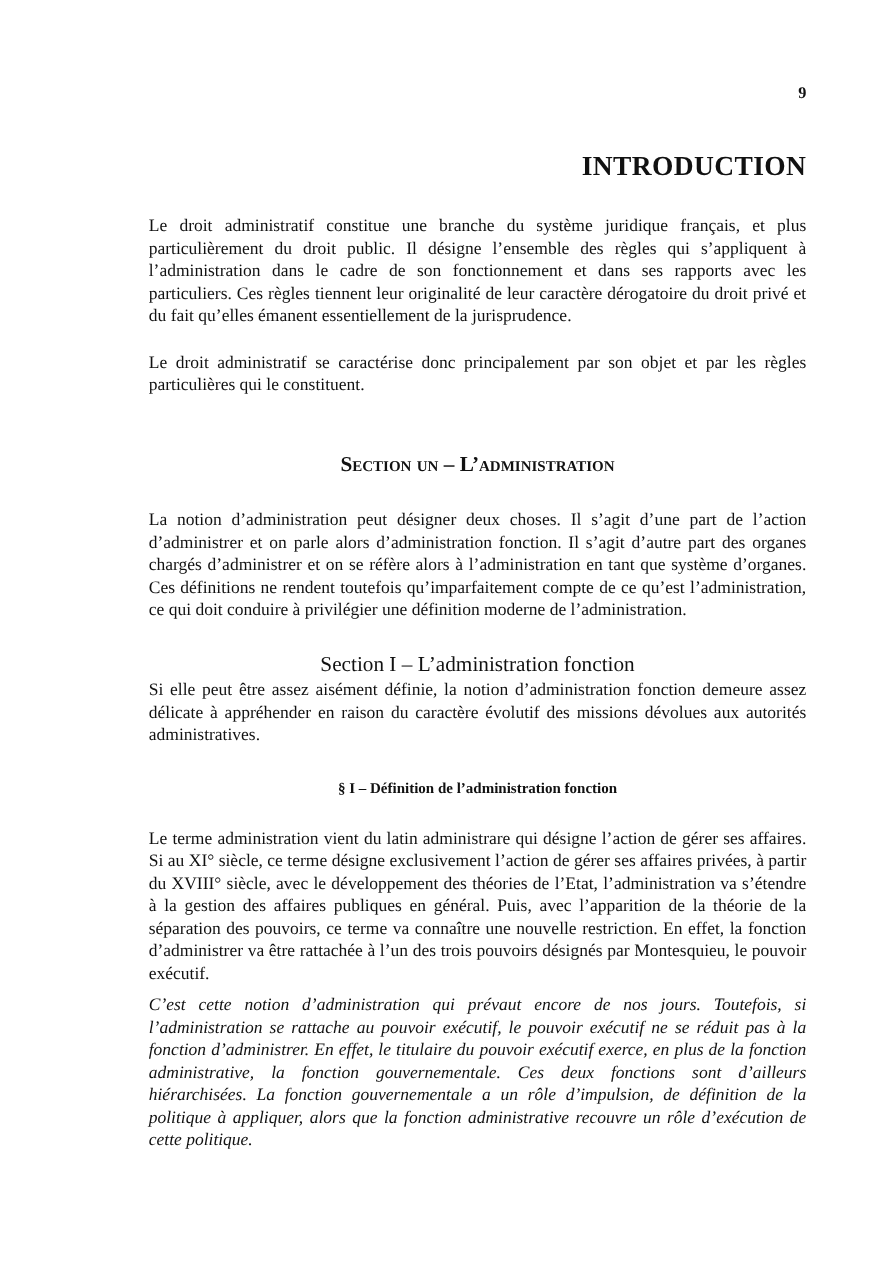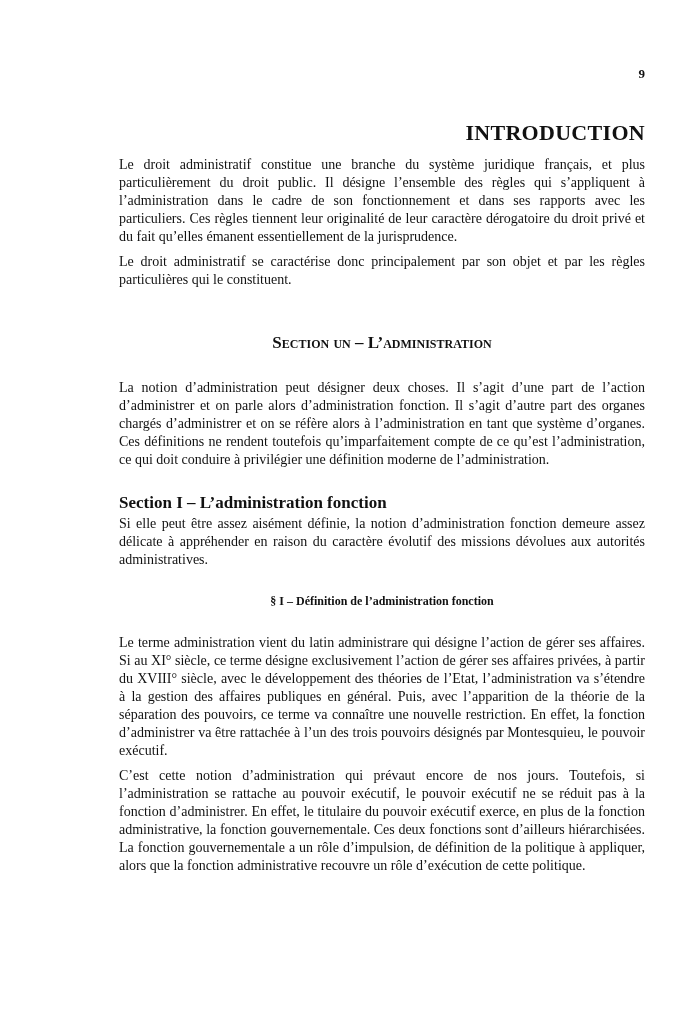--- a/index.html
+++ b/index.html
@@ -38,51 +38,51 @@
       letter-spacing: 0.3px;
       height: 30px;
       line-height: 30px;
     }
     p {
       margin: 0;
       font-size: 14px;
       line-height: 18px;
       text-align: justify;
     }
-    .p-intro-1 { margin-top: 8px; }
-    .p-intro-2 { margin-top: 7px; }
+    .p-intro-1 { margin-top: 25px; }
+    .p-intro-2 { margin-top: 19px; }
     h2.chapter {
       margin: 42px 0 0 0;
       text-align: center;
       font-size: 17px;
       font-weight: bold;
       font-variant: small-caps;
       height: 24px;
       line-height: 24px;
     }
     .p-chap-1 { margin-top: 24px; }
     h3.section {
       margin: 22px 0 0 0;
-      text-align: left;
+      text-align: center;
       font-size: 17px;
-      font-weight: bold;
+      font-weight: normal;
       height: 24px;
       line-height: 24px;
     }
     .p-sec-1 { }
     h4.paragraph-heading {
       margin: 20px 0 0 0;
       text-align: center;
       font-size: 12px;
       font-weight: bold;
       height: 24px;
       line-height: 24px;
     }
     .p-def-1 { margin-top: 21px; }
-    .p-def-2 { margin-top: 7px; }
+    .p-def-2 { margin-top: 7px; font-style: italic; }
   </style>
 </head>
 <body>
 
 <div class="page-number">9</div>
 
 <div class="content">
   <h1>INTRODUCTION</h1>
   <p class="p-intro-1">Le droit administratif constitue une branche du système juridique français, et plus particulièrement du droit public. Il désigne l’ensemble des règles qui s’appliquent à l’administration dans le cadre de son fonctionnement et dans ses rapports avec les particuliers. Ces règles tiennent leur originalité de leur caractère dérogatoire du droit privé et du fait qu’elles émanent essentiellement de la jurisprudence.</p>
   <p class="p-intro-2">Le droit administratif se caractérise donc principalement par son objet et par les règles particulières qui le constituent.</p>

